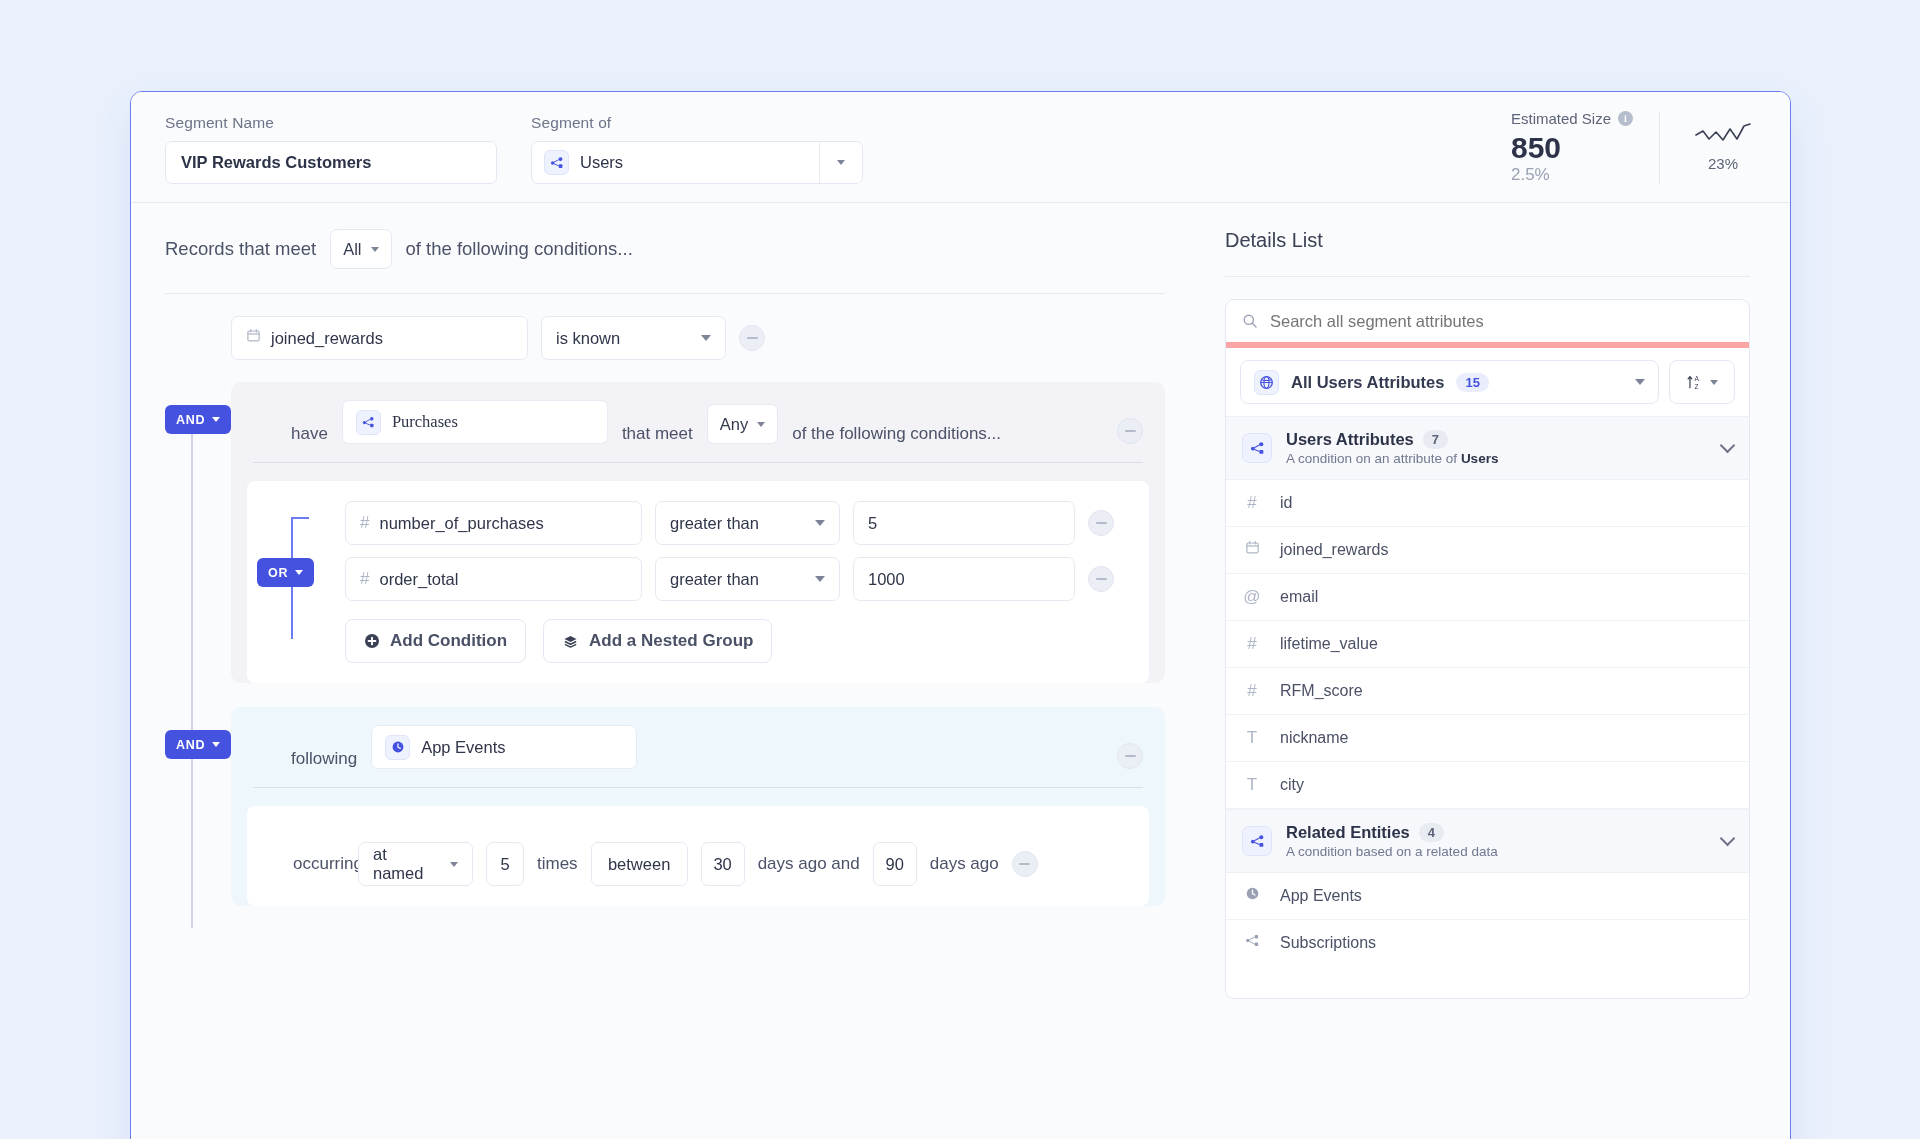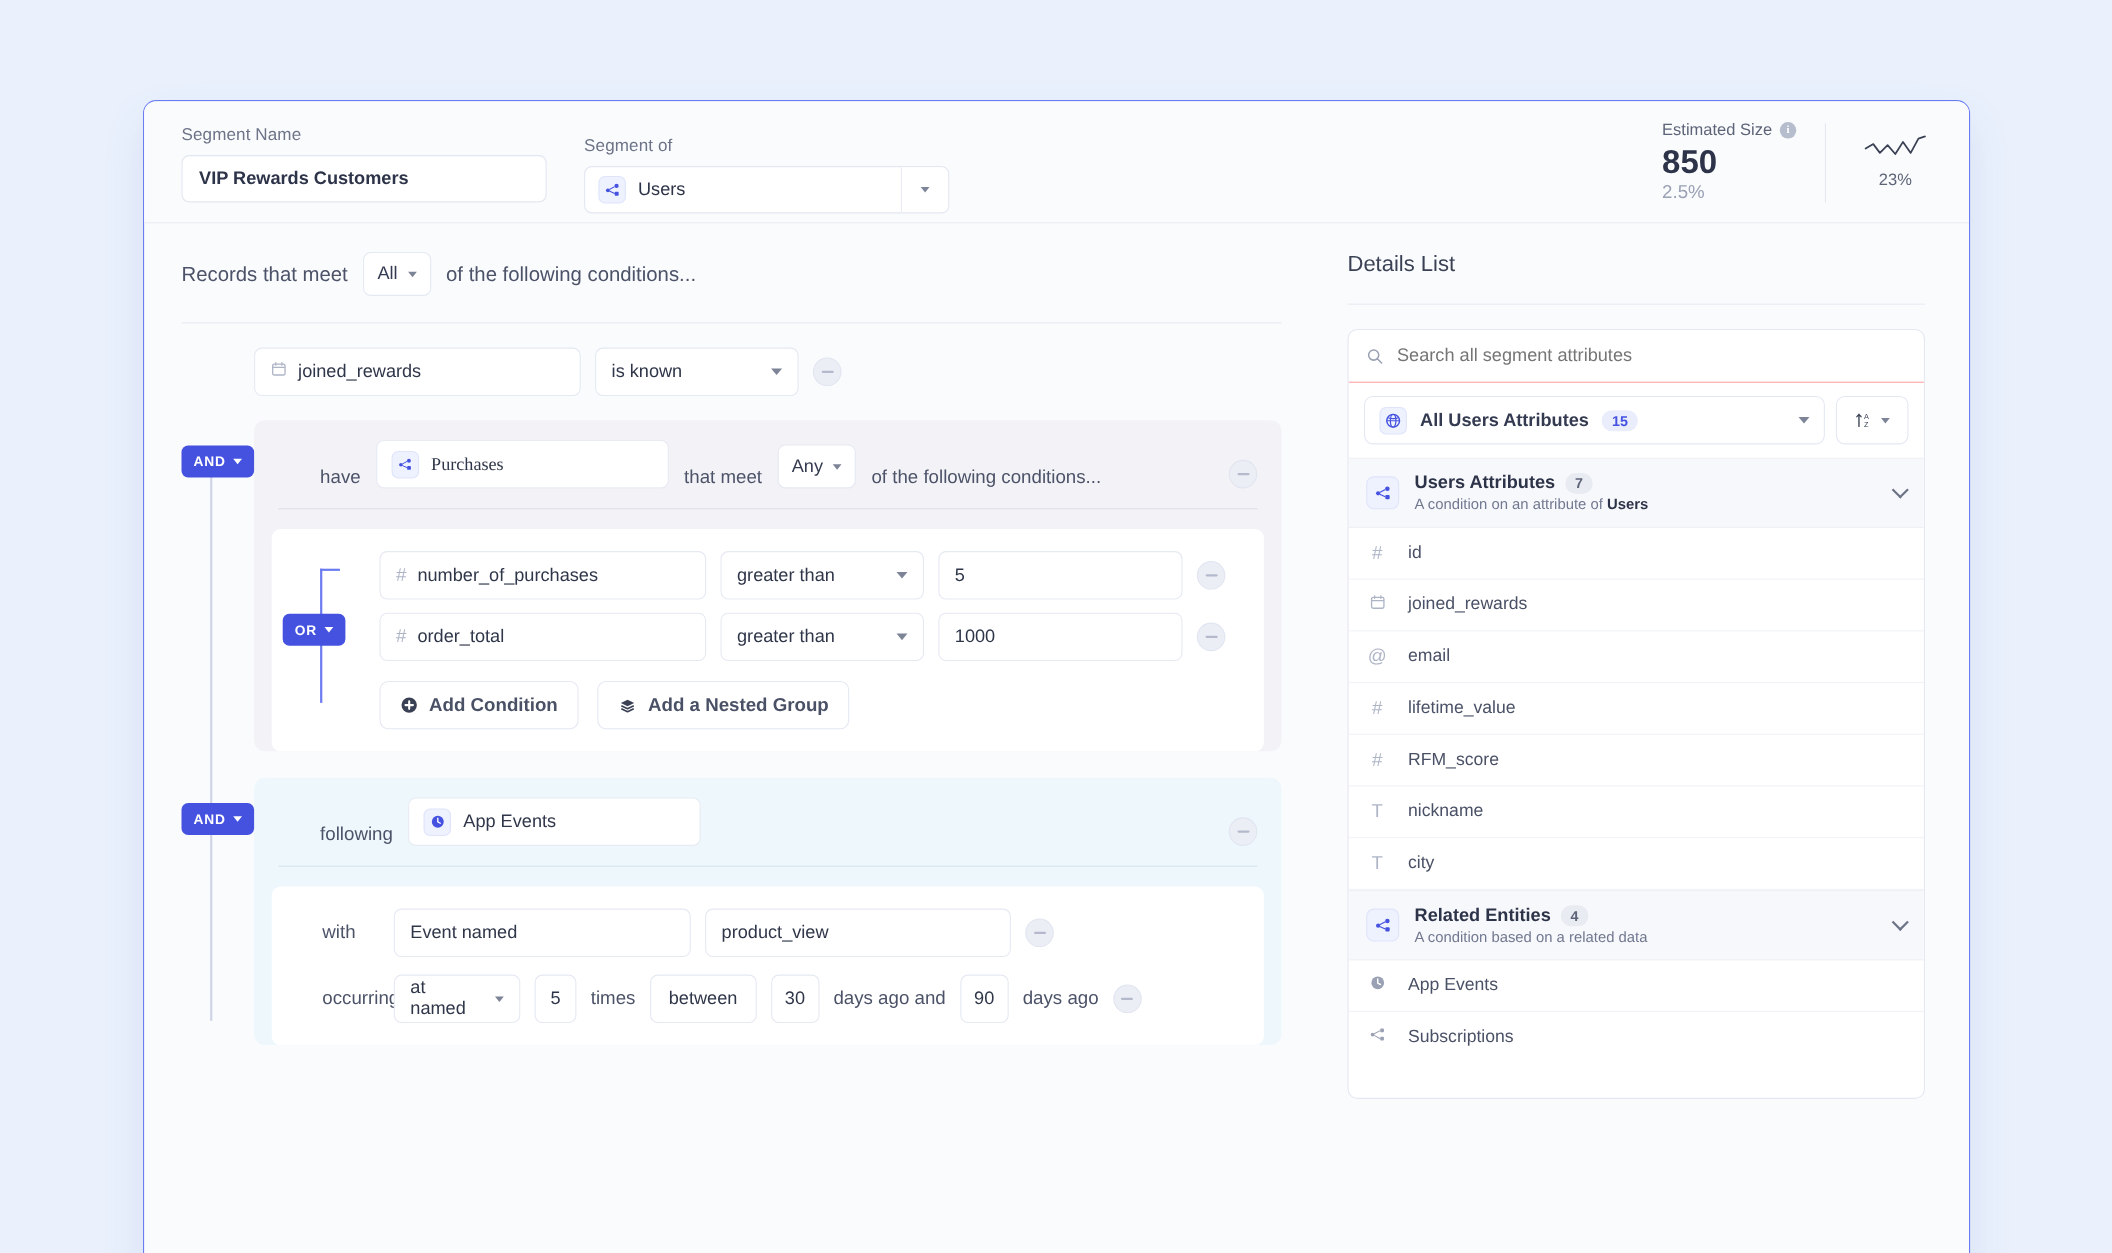--- a/index.html
+++ b/index.html
@@ -184,21 +184,21 @@
 
   
   .details-title { font-size: 20px; color: #3a4155; padding-bottom: 24px; }
   .dl-panel {
     margin-top: 22px; background: #fff;
     border: 1px solid #e4e8f2; border-radius: 9px; overflow: hidden;
     height: 700px;
   }
   .dl-search {
     display: flex; align-items: center; gap: 12px;
-    height: 48px; padding: 0 16px; border-bottom: 1px solid #fca5a5;
+    height: 48px; padding: 0 16px; border-bottom: 6px solid #fca5a5;
     font-size: 16.5px; color: #9aa1b4;
   }
   .dl-filter-row { display: flex; gap: 10px; padding: 12px 14px 12px 14px; }
   .dl-select {
     flex: 1; height: 44px; border: 1px solid #e4e8f2; border-radius: 8px;
     display: flex; align-items: center; gap: 12px; padding: 0 13px;
     font-size: 16.5px; font-weight: 700; color: #343b51; background: #fff;
   }
   .count-badge {
     background: #eaeefc; color: #4552e0; font-size: 13px; font-weight: 700;
@@ -243,21 +243,21 @@
 
   <div class="header">
 
     <div class="field-block" style="left:34px; top:22px;">
       <span class="field-label">Segment Name</span>
       <div class="text-input">
         <span>VIP Rewards Customers</span>
       </div>
     </div>
 
-    <div class="field-block" style="left:400px; top:32px;">
+    <div class="field-block" style="left:400px; top:22px;">
       <span class="field-label">Segment of</span>
       <div class="seg-of-wrap">
         <div class="seg-of-main">
           <span class="mini-icon-box">
             <svg width="14" height="14" viewBox="0 0 16 16">
               <circle cx="3" cy="8" r="2" fill="#4552e0"></circle>
               <circle cx="12" cy="3.5" r="2.2" fill="#4552e0"></circle>
               <rect x="10" y="9.5" width="4.2" height="4.2" rx="1" fill="#4552e0"></rect>
               <path d="M4.5 7.2 L10 4.2 M4.5 8.8 L10 11.3" stroke="#4552e0" stroke-width="1.1" fill="none"></path>
             </svg>
@@ -439,32 +439,20 @@
             <span>App Events</span>
           </span>
           <span class="divider"></span>
           <div class="minus-btn">
               <i></i>
             </div>
         </div>
         <div class="group-sep"></div>
 
         <div class="group-body">
-          <div class="cond-row" style="margin-left:24px;">
-            <span style="width:52px; font-size:17px; color:#4c5368;">with</span>
-            <div class="pill" style="width:270px;">
-              <span>Event named</span>
-            </div>
-            <div class="pill" style="width:278px;">
-              <span>product_view</span>
-            </div>
-            <div class="minus-btn">
-                <i></i>
-              </div>
-          </div>
 
           <div class="cond-row" style="margin-left:24px; margin-top:16px;">
             <span style="width:52px; font-size:17px; color:#4c5368;">occurring</span>
             <div class="pill sel" style="width:115px;">
               <span>at named</span>
               <span class="caret sm"></span>
             </div>
             <div class="pill" style="width:38px; justify-content:center; padding:0;">
               <span>5</span>
             </div>

